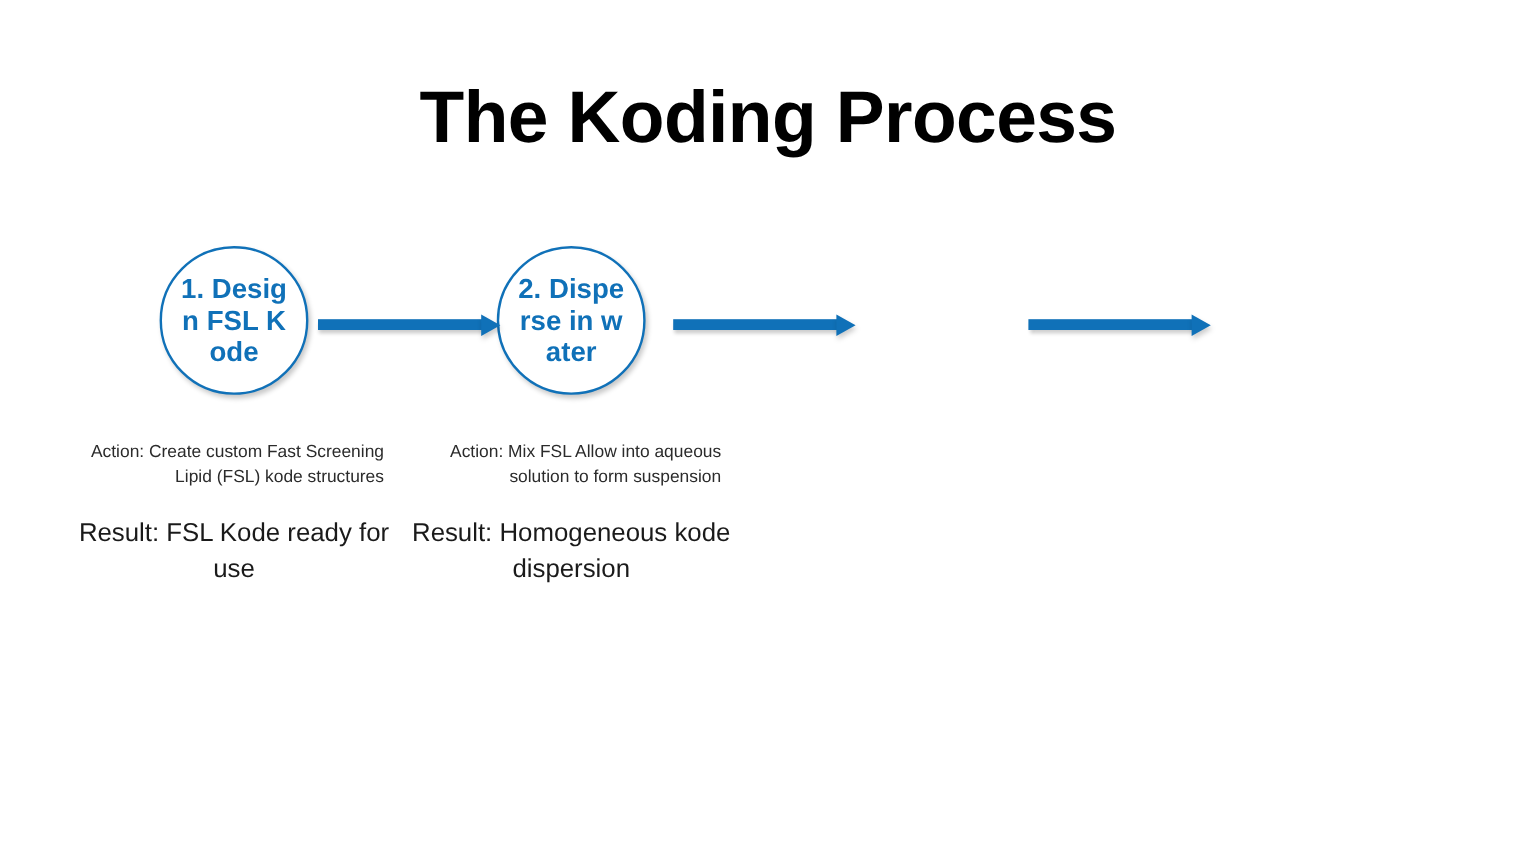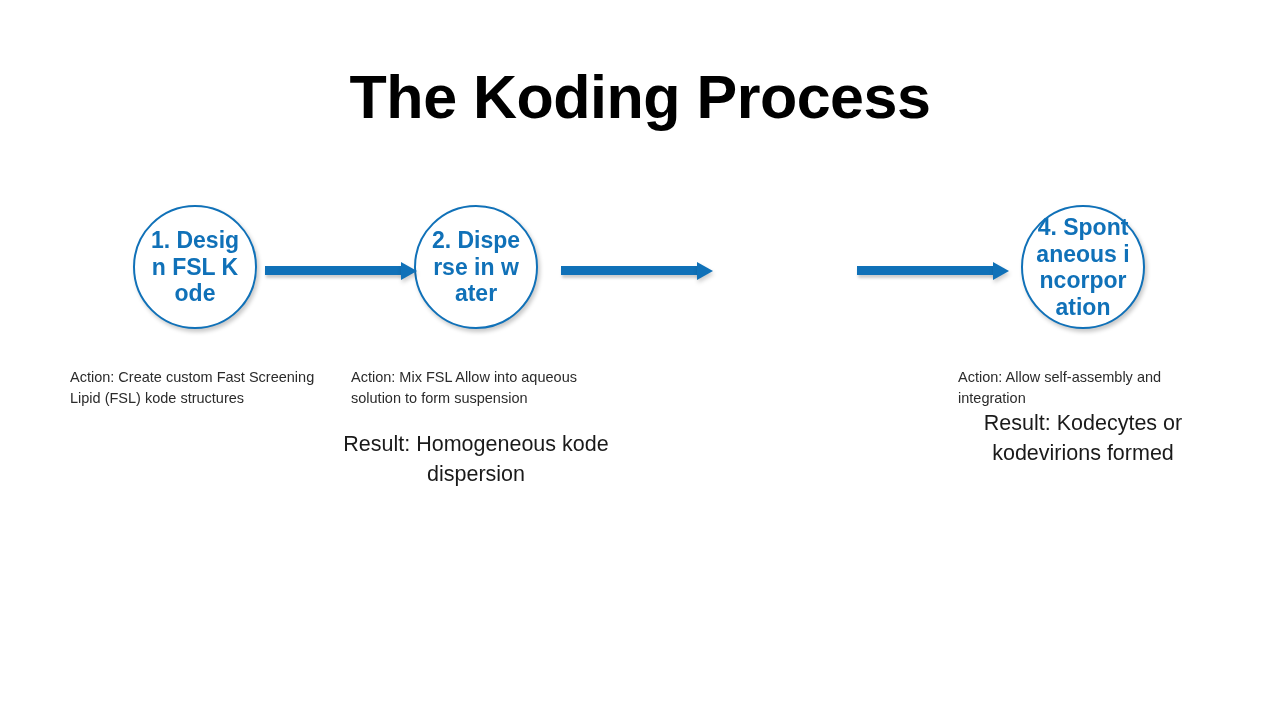--- a/index.html
+++ b/index.html
@@ -123,21 +123,21 @@
     filter: drop-shadow(1px 3px 2px rgba(0,0,0,0.20));
   }
 
   
   .action-text {
     position: absolute;
     left: 50%;
     top: 367px;
     width: 250px;
     margin-left: -125px;
-    text-align: left;
+    text-align: right;
     font-family: "Liberation Sans", sans-serif;
     font-size: 14.5px;
     font-weight: 400;
     line-height: 1.42;
     color: #2b2b2b;
   }
 
   .result-text {
     position: absolute;
     left: 50%;
@@ -163,38 +163,32 @@
 
   <div class="slide-title">The Koding Process</div>
 
   <div class="process-row">
 
     <div class="step step-1">
       <div class="circle">
         <div class="circle-label">1. Design FSL Kode</div>
       </div>
       <div class="action-text">Action: Create custom Fast Screening Lipid (FSL) kode structures</div>
+      <div class="result-text">Result: FSL Kode ready for use</div>
     </div>
 
     <div class="step step-2">
       <div class="circle">
         <div class="circle-label">2. Disperse in water</div>
       </div>
       <div class="action-text">Action: Mix FSL Allow into aqueous solution to form suspension</div>
       <div class="result-text">Result: Homogeneous kode dispersion</div>
     </div>
 
 
-    <div class="step step-4">
-      <div class="circle">
-        <div class="circle-label">4. Spontaneous incorporation</div>
-      </div>
-      <div class="action-text">Action: Allow self-assembly and integration</div>
-      <div class="result-text">Result: Kodecytes or kodevirions formed</div>
-    </div>
 
     <div class="arrow arrow-1">
       <div class="arrow-shaft"></div>
       <div class="arrow-head"></div>
     </div>
     <div class="arrow arrow-2">
       <div class="arrow-shaft"></div>
       <div class="arrow-head"></div>
     </div>
     <div class="arrow arrow-3">

